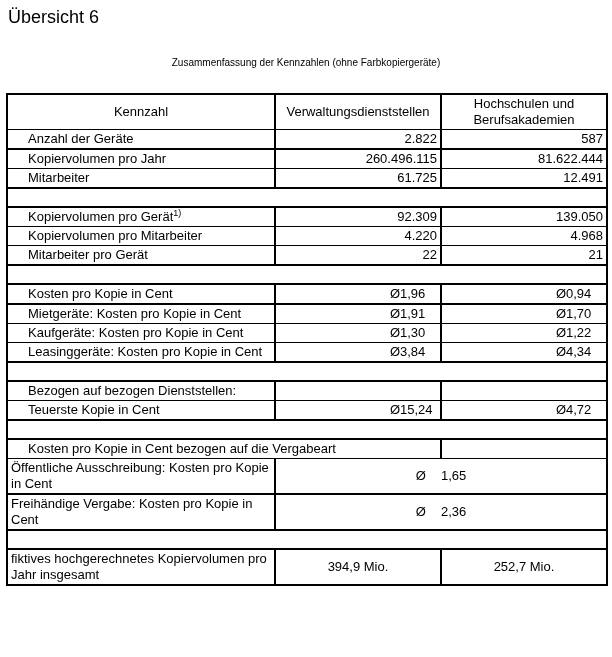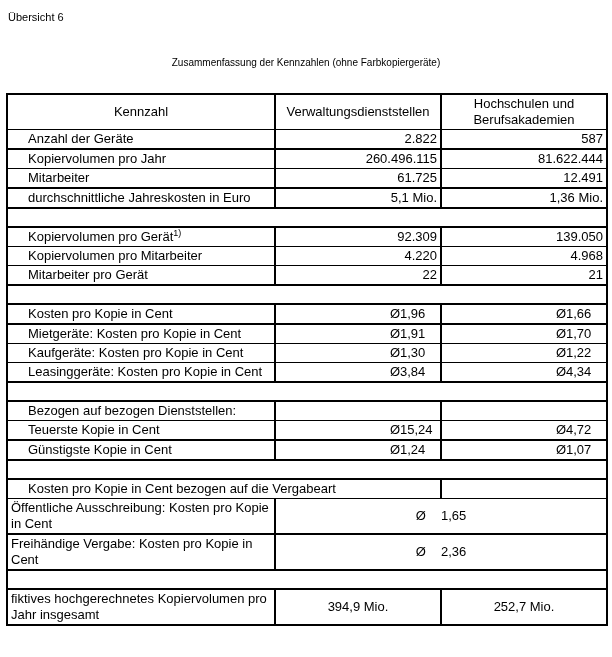--- a/index.html
+++ b/index.html
@@ -8,21 +8,21 @@
     width: 612px; height: 657px;
     background: #ffffff;
     font-family: "Liberation Sans", sans-serif;
     color: #000000;
     -webkit-font-smoothing: antialiased;
   }
   .page { width: 612px; height: 657px; overflow: hidden; }
 
   .overline {
     margin: 9px 0 0 8px;
-    font-size: 11px;
+    font-size: 18px;
     line-height: 16px;
   }
   .doc-title {
     margin-top: 30px;
     text-align: center;
     font-size: 10px;
     line-height: 16px;
   }
 
   table.kennzahlen {
@@ -102,25 +102,20 @@
     <tr class="r">
       <td class="lbl">Kopiervolumen pro Jahr</td>
       <td class="num">260.496.115</td>
       <td class="num">81.622.444</td>
     </tr>
     <tr class="r hb">
       <td class="lbl">Mitarbeiter</td>
       <td class="num">61.725</td>
       <td class="num">12.491</td>
     </tr>
-    <tr class="r">
-      <td class="lbl">durchschnittliche Jahreskosten in Euro</td>
-      <td class="num">5,1 Mio.</td>
-      <td class="num">1,36 Mio.</td>
-    </tr>
 
     <tr class="sp">
           <td colspan="3"></td>
         </tr>
 
     <tr class="r">
       <td class="lbl"><span>Kopiervolumen pro Gerät</span><sup class="fn">1)</sup></td>
       <td class="num">92.309</td>
       <td class="num">139.050</td>
     </tr>
@@ -143,21 +138,21 @@
       <td class="lbl">Kosten pro Kopie in Cent</td>
       <td class="num">
             <div class="avgwrap">
               <span>Ø</span>
               <span class="num-part">1,96</span>
             </div>
           </td>
       <td class="num">
             <div class="avgwrap">
               <span>Ø</span>
-              <span class="num-part">1,66</span>
+              <span class="num-part">0,94</span>
             </div>
           </td>
     </tr>
     <tr class="r">
       <td class="lbl">Mietgeräte: Kosten pro Kopie in Cent</td>
       <td class="num">
             <div class="avgwrap">
               <span>Ø</span>
               <span class="num-part">1,91</span>
             </div>
@@ -214,35 +209,20 @@
       <td class="num">
             <div class="avgwrap">
               <span>Ø</span>
               <span class="num-part">15,24</span>
             </div>
           </td>
       <td class="num">
             <div class="avgwrap">
               <span>Ø</span>
               <span class="num-part">4,72</span>
-            </div>
-          </td>
-    </tr>
-    <tr class="r">
-      <td class="lbl">Günstigste Kopie in Cent</td>
-      <td class="num">
-            <div class="avgwrap">
-              <span>Ø</span>
-              <span class="num-part">1,24</span>
-            </div>
-          </td>
-      <td class="num">
-            <div class="avgwrap">
-              <span>Ø</span>
-              <span class="num-part">1,07</span>
             </div>
           </td>
     </tr>
 
     <tr class="sp">
           <td colspan="3"></td>
         </tr>
 
     <tr class="r vh">
       <td class="lbl" colspan="2">Kosten pro Kopie in Cent bezogen auf die Vergabeart</td>

